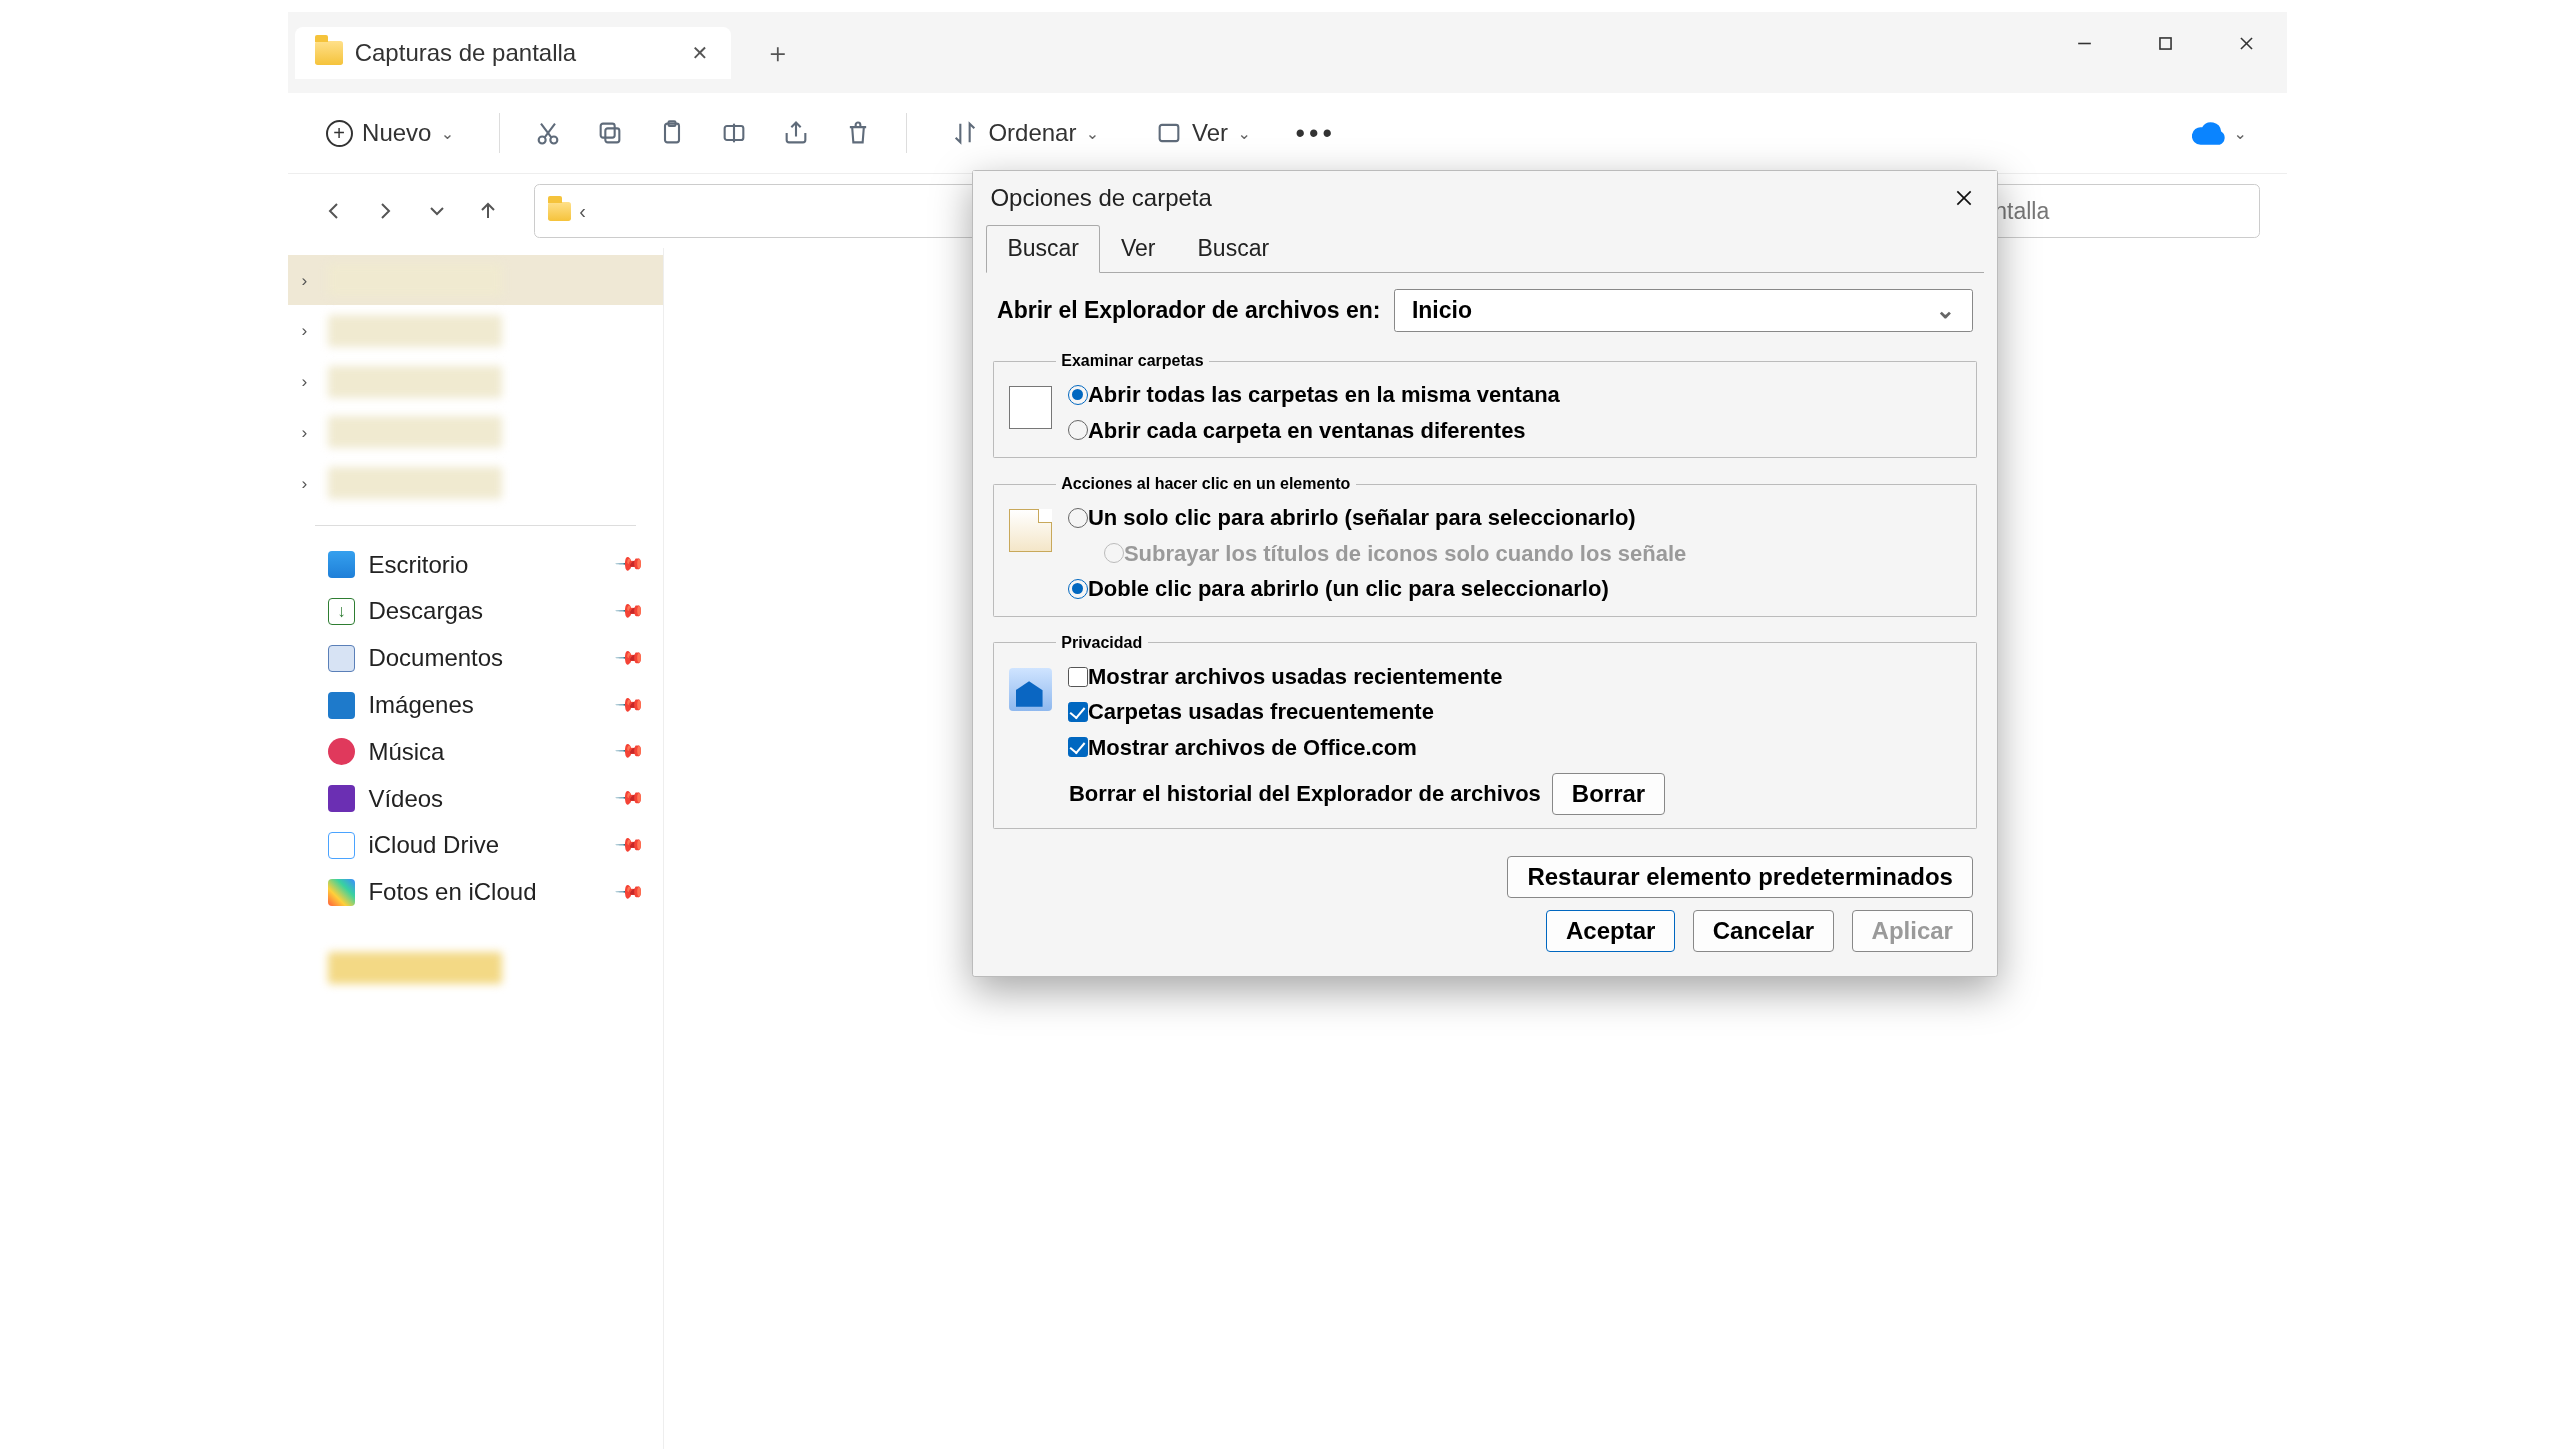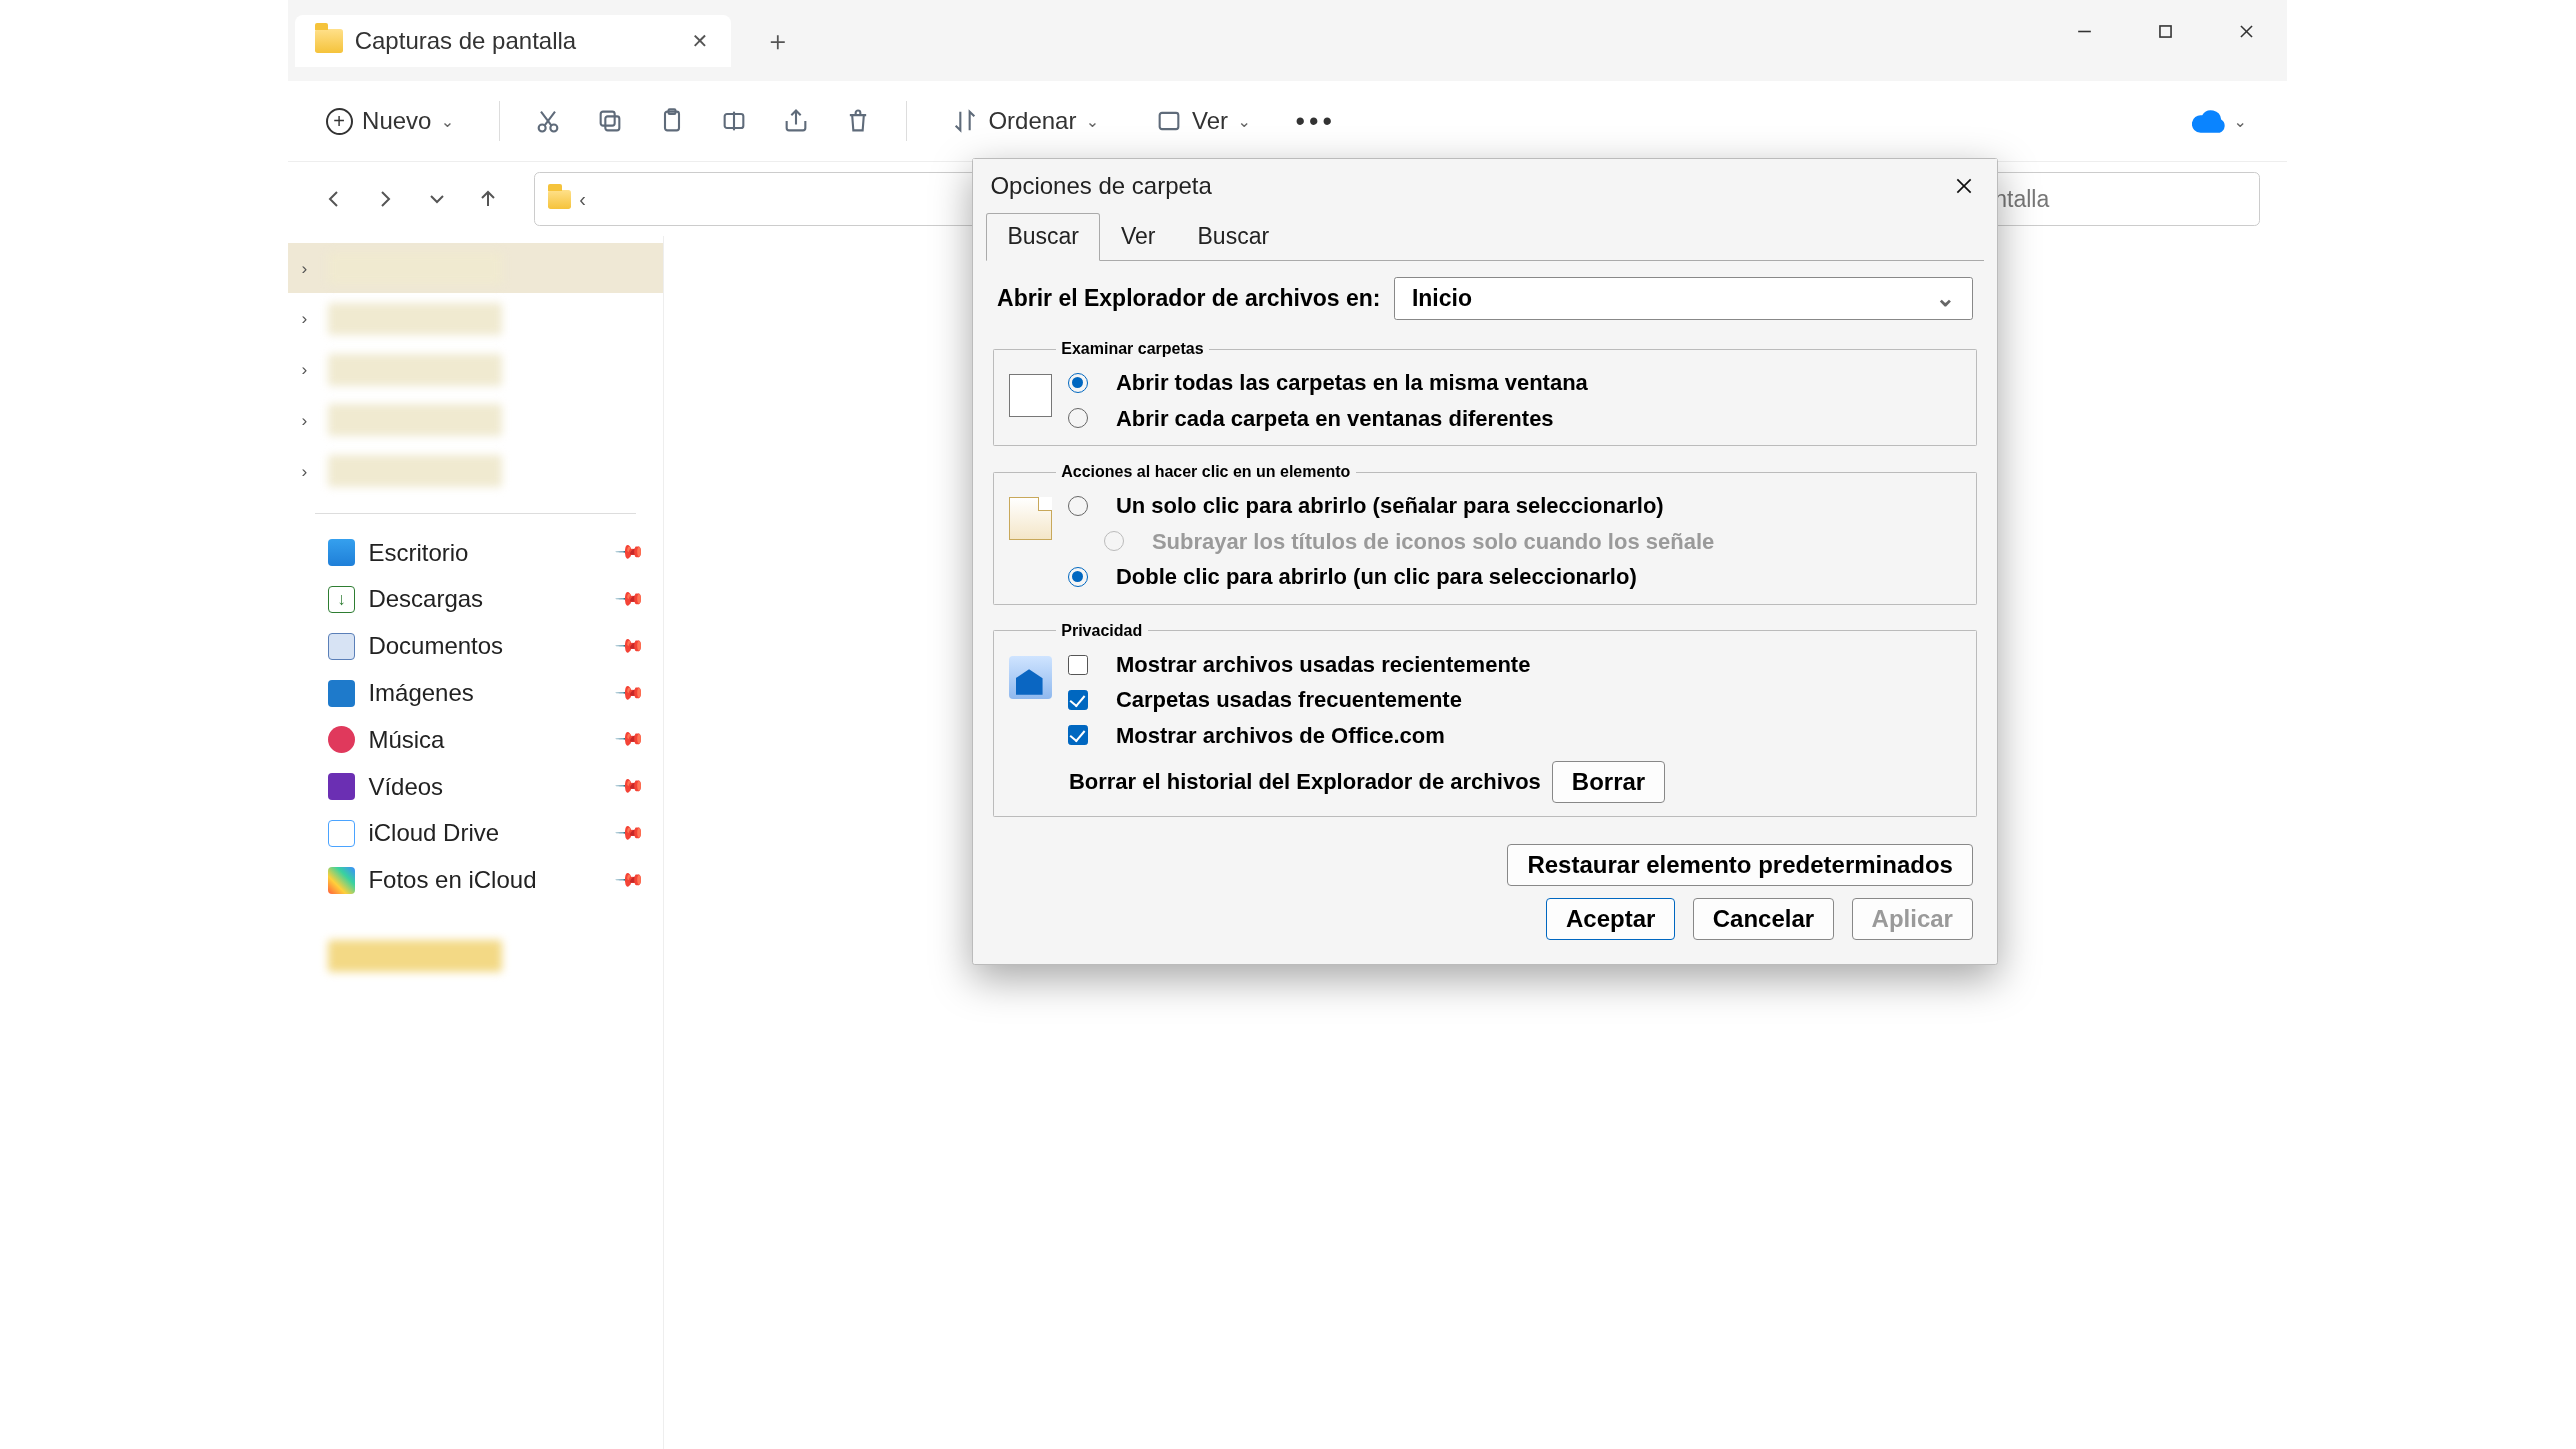--- a/index.html
+++ b/index.html
@@ -1,18 +1,18 @@
 <!DOCTYPE html>
 <html style="font-size:10.7px"><head>
 <meta charset="utf-8">
 <style>
   * { box-sizing: border-box; margin: 0; padding: 0; font-family: "Segoe UI", sans-serif; }
   body { background: #fff; width: 2576px; height: 1449px; overflow: hidden; }
   .stage { position: relative; width: 2576px; height: 1449px; background: #fff; }
-  .inner { position: absolute; left: 288px; top: 0; width: 1999px; height: 1131px; transform-origin: top left; }
+  .inner { position: absolute; left: 288px; top: 12px; width: 1999px; height: 1131px; transform-origin: top left; }
 
   
   .explorer { position: absolute; left: 0; top: 0; width: 1999px; height: 1449px; background: #fff; }
   .tabbar { height: 81px; display: flex; align-items: center; background: #f5f5f5; padding-left: 6.7px; }
   .tab { display: flex; align-items: center; gap: 12px; padding: 12px 20px; background: #fff; border-radius: 8px 8px 0 0; font-size: 24px; color: #333; }
   .folder-ic { width: 28px; height: 24px; background: linear-gradient(#ffe08a,#f5c33b); border-radius: 2.7px; position: relative; }
   .folder-ic::before { content:""; position:absolute; top:-5.4px; left:0; width:13.4px; height:6.7px; background:#f5c33b; border-radius:2px 2px 0 0;}
   .tab-close { width:21.5px; height:21.5px; display:flex; align-items:center; justify-content:center; color:#555; font-size:20px; margin-left: 101px;}
   .tab-add { width:40px; height:40px; display:flex; align-items:center; justify-content:center; color:#555; font-size:27px; margin-left:27px;}
   .winctl { position:absolute; right:0; top:0; display:flex; }
@@ -65,21 +65,21 @@
   .row-open{display:flex;align-items:center;gap:13.4px;font-size:23px;color:#000;margin-bottom:20px;padding:0 4px;}
   .combo{flex:1;height:43px;border:0.7px solid #888;border-radius:2.7px;background:#fff;display:flex;align-items:center;justify-content:space-between;padding:0 17px;font-size:23px;}
   .combo .cv{color:#000;}
   .combo .cd{color:#666;}
 
   fieldset.gbox{border:0.7px solid #bbb;border-radius:1.3px;padding:12px 14.8px 13.4px 14.8px;margin-bottom:17.4px;}
   fieldset.gbox legend{font-size:16px;padding:0 5.4px;color:#000;margin-left:47px;}
   .grow{display:flex;gap:16px;align-items:flex-start;}
   .g-icon{width:43px;height:43px;flex:none;margin-top:4px;}
   .radios{display:flex;flex-direction:column;gap:9.4px;flex:1;}
-  .radline{display:flex;align-items:flex-start;gap:28px;font-size:22px;color:#000;}
+  .radline{display:flex;align-items:flex-start;gap:0;font-size:22px;color:#000;}
   .radline.dis{color:#9a9a9a;}
   .radline.sub{margin-left:36px;}
   .rad{width:20px;height:20px;border:1.7px solid #666;border-radius:50%;flex:none;margin-top:2.7px;position:relative;}
   .rad.checked{border-color:#0067c0;}
   .rad.checked::after{content:"";position:absolute;inset:3.4px;background:#0067c0;border-radius:50%;}
   .rad.dis{border-color:#bbb;}
   .chk{width:20px;height:20px;border:1.3px solid #555;border-radius:2.7px;flex:none;margin-top:2.7px;position:relative;background:#fff;}
   .chk.checked{background:#0067c0;border-color:#0067c0;}
   .chk.checked::after{content:"";position:absolute;left:4px;top:0.7px;width:6.7px;height:12px;border:solid #fff;border-width:0 2.7px 2.7px 0;transform:rotate(40deg);}
   .g-icon.box{border:1.3px solid #777;background:#fff;}

